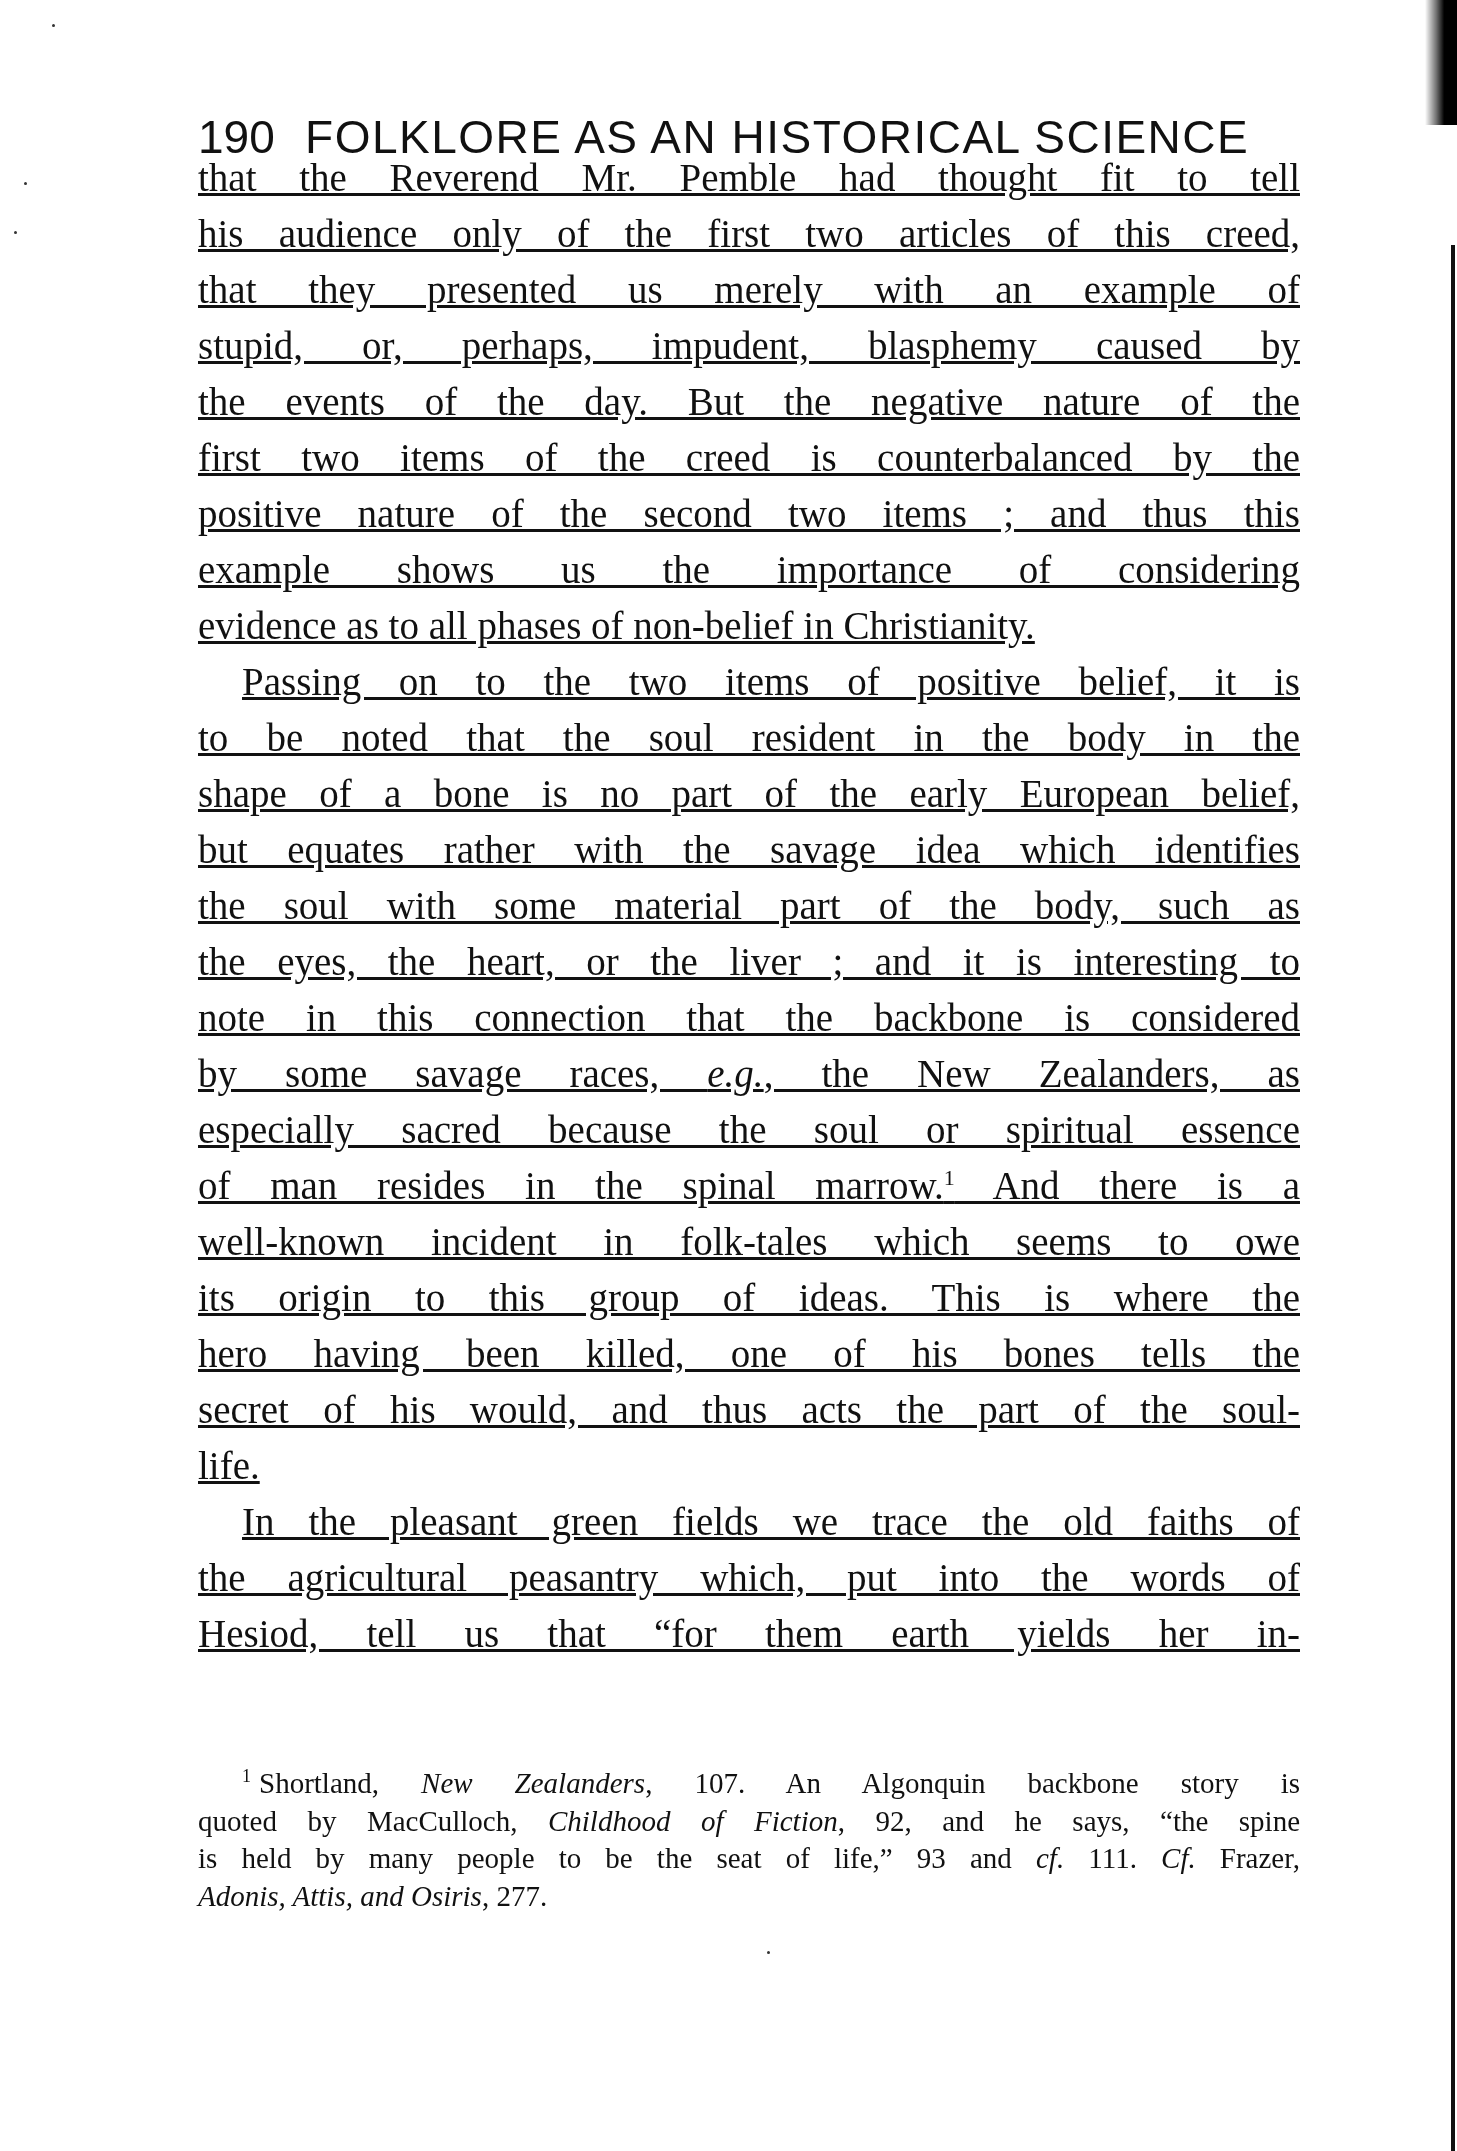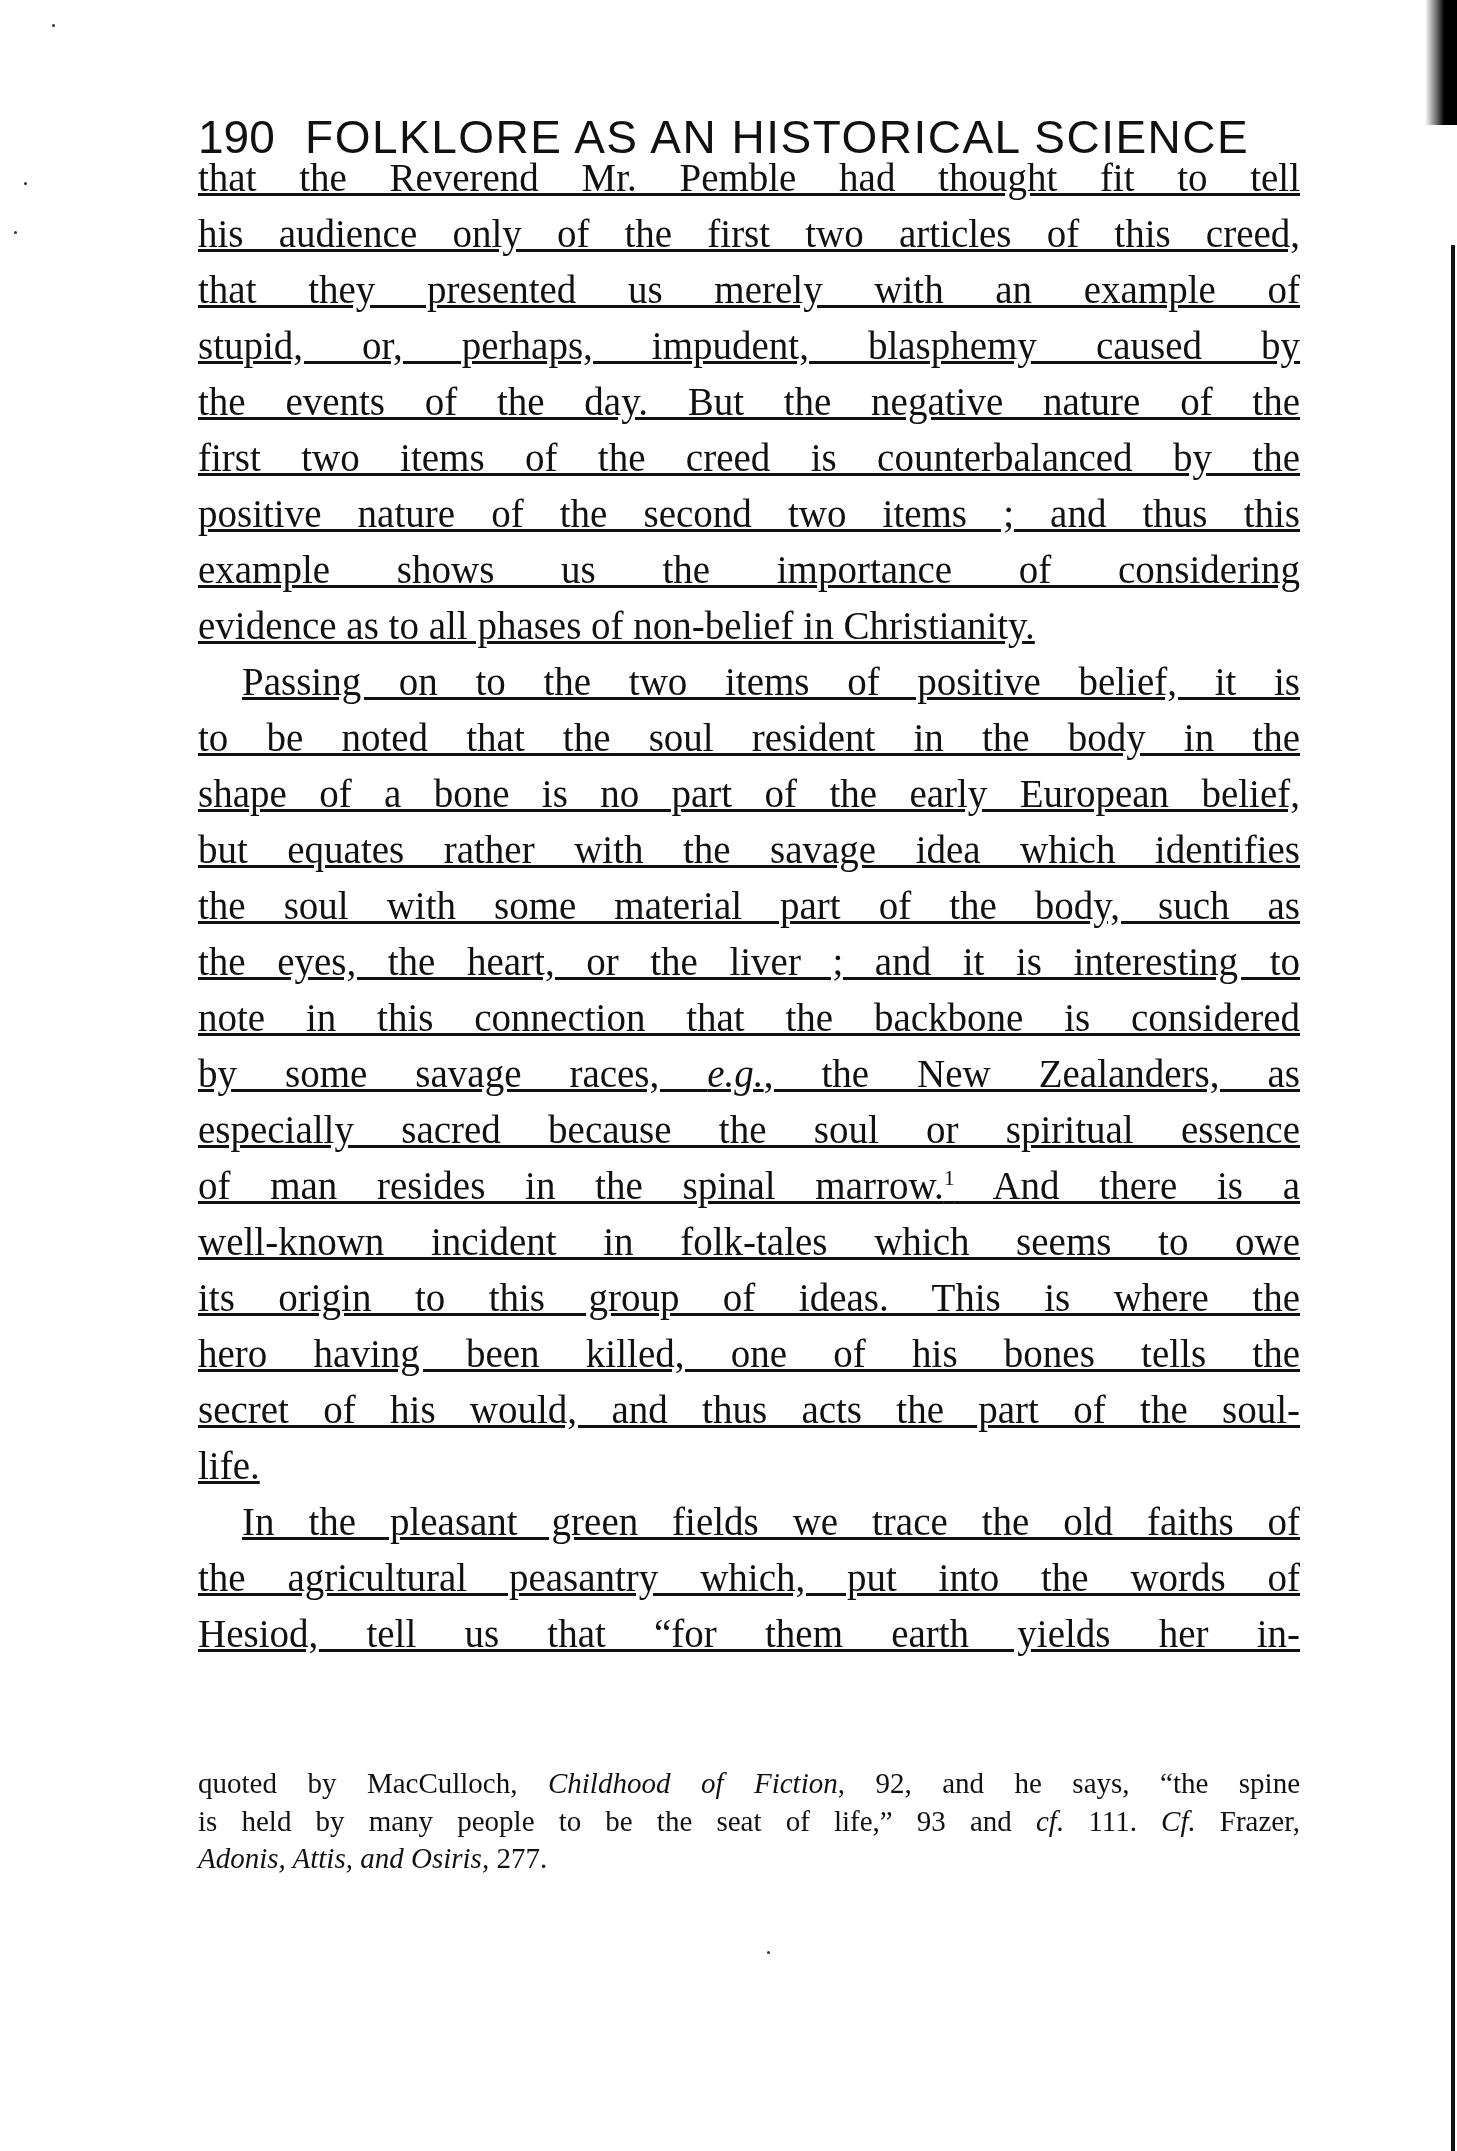--- a/index.html
+++ b/index.html
@@ -79,18 +79,19 @@
     <span class="line">its origin to this group of ideas.  This is where the</span>
     <span class="line">hero having been killed, one of his bones tells the</span>
     <span class="line">secret of his would, and thus acts the part of the soul-</span>
     <span class="line last">life.</span>
     <span class="line indent">In the pleasant green fields we trace the old faiths of</span>
     <span class="line">the agricultural peasantry which, put into the words of</span>
     <span class="line">Hesiod, tell us that “for them earth yields her in-</span>
   </div>
 
   <div class="footnotes">
+    <span class="fline indent"><sup>1</sup><span>Shortland, </span><i>New Zealanders</i><span>, 107.  An Algonquin backbone story is</span></span>
     <span class="fline"><span>quoted by MacCulloch, </span><i>Childhood of Fiction</i><span>, 92, and he says, “the spine</span></span>
     <span class="fline"><span>is held by many people to be the seat of life,” 93 and </span><i>cf.</i><span> 111.  </span><i>Cf.</i><span> Frazer,</span></span>
     <span class="fline last"><i>Adonis, Attis, and Osiris</i><span>, 277.</span></span>
   </div>
 
 </div>
 
 </body></html>

